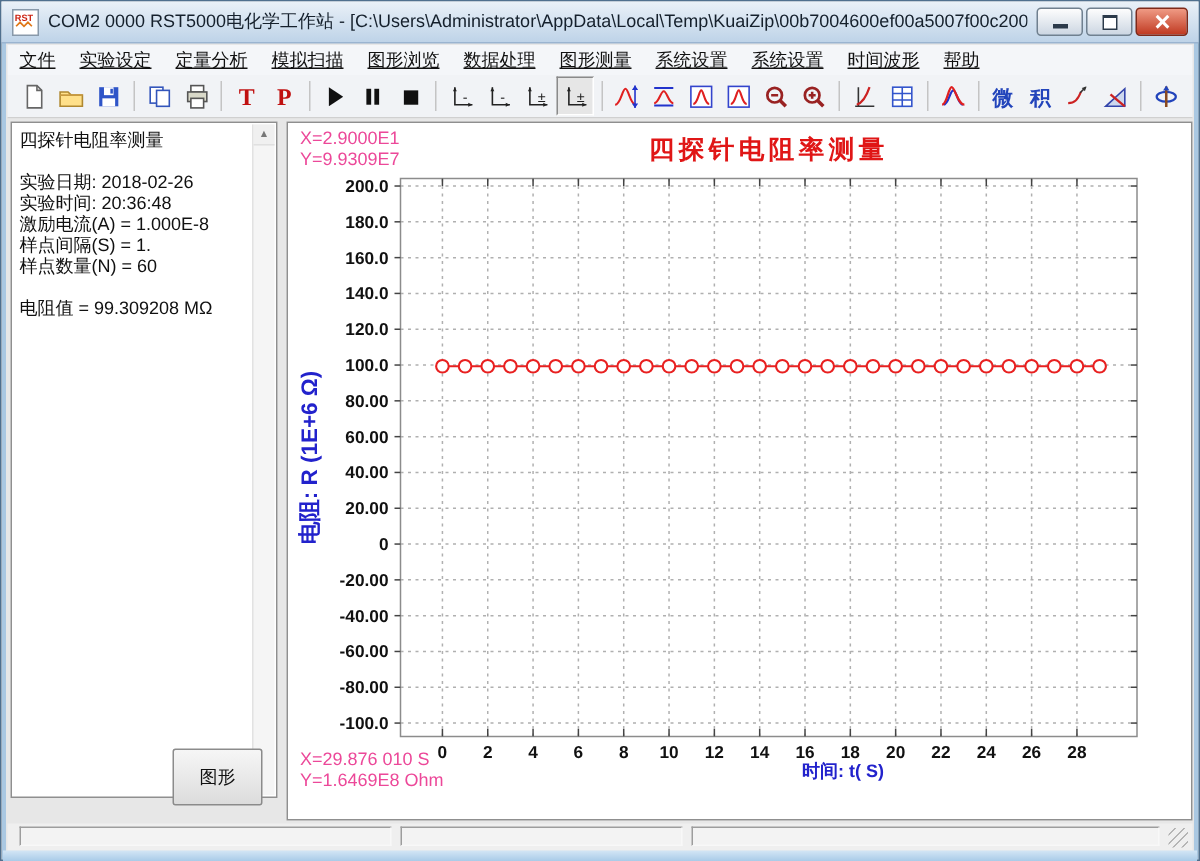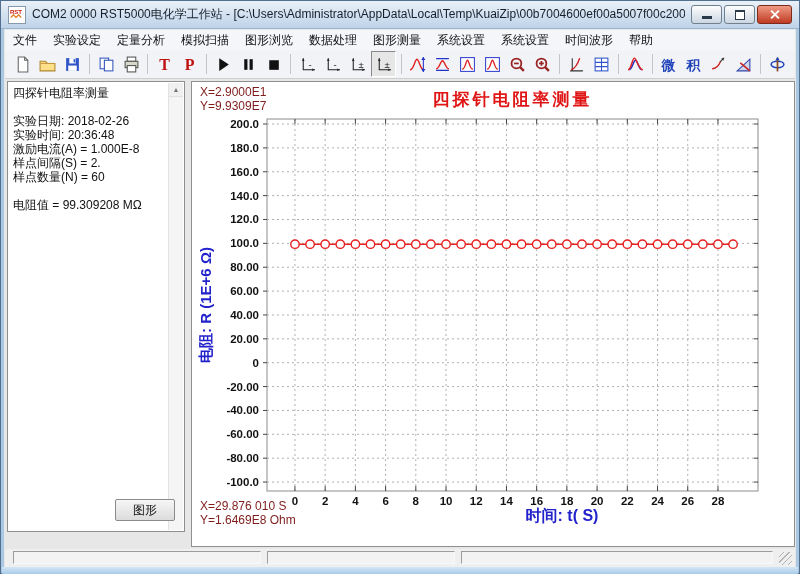--- a/index.html
+++ b/index.html
@@ -17,48 +17,48 @@
   .wbtn{width:29px;height:17px;border:1px solid #70808f;border-radius:3px;
         background:linear-gradient(#fdfdfd,#ccd6e2);display:flex;align-items:center;justify-content:center;}
   .wbtn.close{width:33px;background:linear-gradient(#ef9a84,#c03a22);border-color:#7e2a1a;}
   .g-min{width:10px;height:3px;background:#2b3a4a;margin-top:6px;}
   .g-res{width:8px;height:7px;border:1px solid #2b3a4a;border-top-width:2px;background:#fff;}
   .g-x{position:relative;width:11px;height:11px;}
   .g-x::before,.g-x::after{content:"";position:absolute;left:5px;top:0;width:2px;height:11px;background:#fff;}
   .g-x::before{transform:rotate(45deg);} .g-x::after{transform:rotate(-45deg);}
   
   .menubar{position:absolute;top:29px;left:4px;right:4px;height:20px;background:#f4f6f9;
-           display:flex;align-items:center;font-size:12px;color:#111;}
+           display:flex;align-items:center;font-size:12px;color:#111;text-decoration:underline;}
   .menu-item{padding:2px 8px;cursor:default;}
   .toolbar{position:absolute;top:49px;left:4px;right:4px;height:29px;background:#f1f3f6;
            border-bottom:1px solid #d0d0d0;display:flex;align-items:center;padding:0 5px;box-sizing:border-box;}
   .tbi{width:24px;height:24px;display:flex;align-items:center;justify-content:center;margin:0 1px;}
   .tbi.pressed{border:1px solid;border-color:#8a8a8a #fff #fff #8a8a8a;background:#e6e6e6;}
   .tsep{width:1px;height:20px;background:#c4c4c4;margin:0 4px;}
   
   .workarea{position:absolute;top:78px;left:4px;right:4px;height:470px;background:#e7e7e7;}
   .left-panel{position:absolute;left:2px;top:2px;width:178px;height:451px;background:#fff;
               border:1px solid #8f8f8f;box-sizing:border-box;}
   .info-text{position:absolute;left:0;top:0;right:15px;bottom:0;padding:4px 0 0 5px;
              font-size:12px;line-height:14px;color:#111;white-space:pre;overflow:hidden;}
   .vscroll{position:absolute;top:1px;right:1px;bottom:1px;width:14px;background:#f5f5f5;border-left:1px solid #e2e2e2;}
   .vscroll .arr{height:13px;display:flex;align-items:center;justify-content:center;
                 font-size:7px;color:#777;background:#f0f0f0;border-bottom:1px solid #e0e0e0;}
-  .graph-btn{position:absolute;left:107px;top:417px;width:60px;height:22px;font-size:12px;color:#111;
+  .graph-btn{position:absolute;left:107px;top:417px;width:60px;height:38px;font-size:12px;color:#111;
              background:linear-gradient(#f6f6f6,#dcdcdc);border:1px solid #8b8b8b;border-radius:2px;
              font-family:"Liberation Sans",sans-serif;}
   .chart-panel{position:absolute;left:186px;top:2px;width:604px;height:466px;background:#fff;
                border:1px solid #8f8f8f;box-sizing:border-box;}
-  .readout{position:absolute;font-size:12px;line-height:14px;color:#7f1d1d;white-space:nowrap;}
+  .readout{position:absolute;font-size:12px;line-height:14px;color:#ec4899;white-space:nowrap;}
   .readout.top{left:8px;top:3px;}
   .readout.bottom{left:8px;top:417px;}
   .chart-title{position:absolute;left:75px;top:6px;width:491px;text-align:center;
                font-size:17px;font-weight:bold;color:#e01616;letter-spacing:3px;}
   .xlabel{position:absolute;left:200px;top:424px;width:340px;text-align:center;
-          font-size:16px;font-weight:bold;color:#2222cc;}
+          font-size:12px;font-weight:bold;color:#2222cc;}
   .ylabel{position:absolute;left:5px;top:223px;transform:rotate(-90deg) translateX(-50%);
           transform-origin:left top;white-space:nowrap;font-size:15px;font-weight:bold;color:#2222cc;}
   #plot-svg{position:absolute;left:0;top:0;}
   
   .statusbar{position:absolute;top:548px;left:4px;right:4px;height:18px;background:#efefef;}
   .spanel{position:absolute;top:2px;height:13px;background:#f3f3f3;border:1px solid;
           border-color:#9d9d9d #f8f8f8 #f8f8f8 #9d9d9d;box-sizing:border-box;}
   .sp1{left:8px;width:248px;} .sp2{left:262px;width:188px;} .sp3{left:456px;right:22px;}
   .grip{position:absolute;right:3px;bottom:2px;width:13px;height:13px;
         background:repeating-linear-gradient(135deg,transparent 0 3px,#b5b5b5 3px 4px);}
@@ -291,21 +291,21 @@
           <ellipse cx="8" cy="8" rx="6" ry="3" fill="none" stroke="#2244bb" stroke-width="1.4"></ellipse>
           <path d="M8 1.5v13" stroke="#8a4a20" stroke-width="1.6"></path>
           <path d="M8 1l-2 3h4z" fill="#2244bb"></path>
         </svg>
       </span>
     </div>
 
   <div class="workarea">
 
     <div class="left-panel">
-      <div class="info-text" id="info-lines"><div>四探针电阻率测量</div><div>&nbsp;</div><div>实验日期: 2018-02-26</div><div>实验时间: 20:36:48</div><div>激励电流(A) = 1.000E-8</div><div>样点间隔(S) = 2.</div><div>样点数量(N) = 60</div><div>&nbsp;</div><div>电阻值 = 99.309208 MΩ</div></div>
+      <div class="info-text" id="info-lines"><div>四探针电阻率测量</div><div>&nbsp;</div><div>实验日期: 2018-02-26</div><div>实验时间: 20:36:48</div><div>激励电流(A) = 1.000E-8</div><div>样点间隔(S) = 1.</div><div>样点数量(N) = 60</div><div>&nbsp;</div><div>电阻值 = 99.309208 MΩ</div></div>
       <div class="vscroll">
         <div class="arr">▲</div>
       </div>
       <button class="graph-btn">图形</button>
     </div>
 
     <div class="chart-panel">
       <svg id="plot-svg" width="602" height="464">
           <rect x="75" y="37" width="491" height="372" fill="#fff" stroke="#8c8c8c"></rect>
           <line x1="75" y1="42.01251203079883" x2="566" y2="42.01251203079883" stroke="#b0b0b0" stroke-dasharray="2,3"></line>

